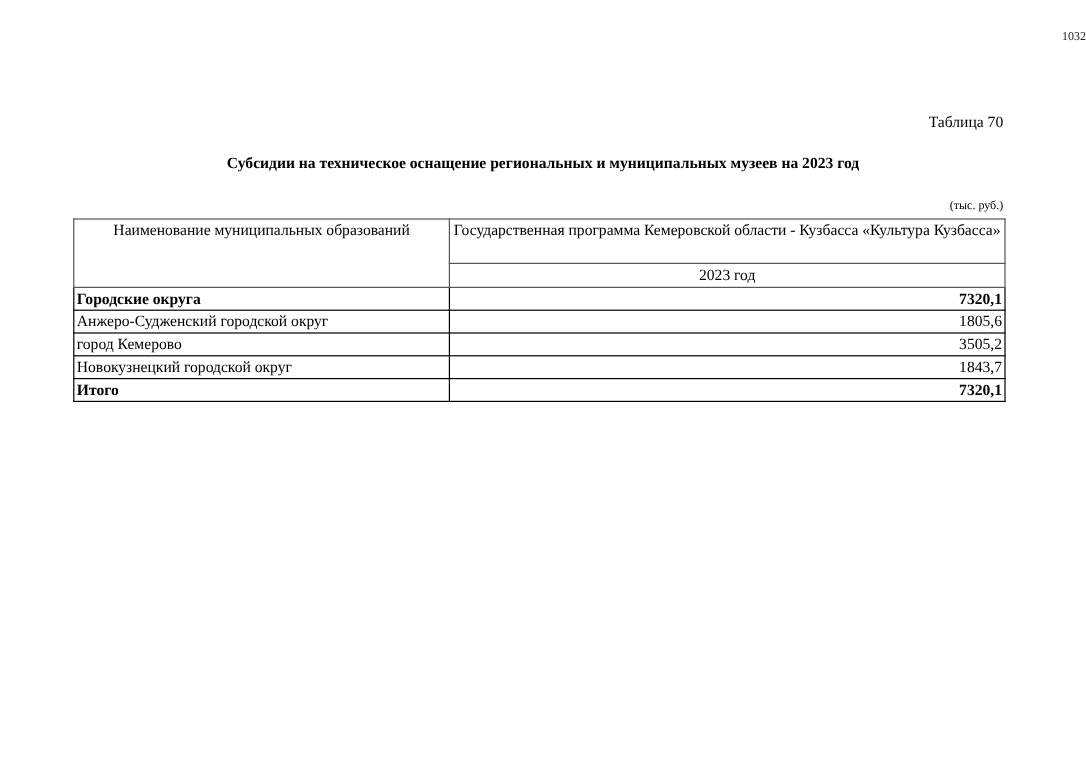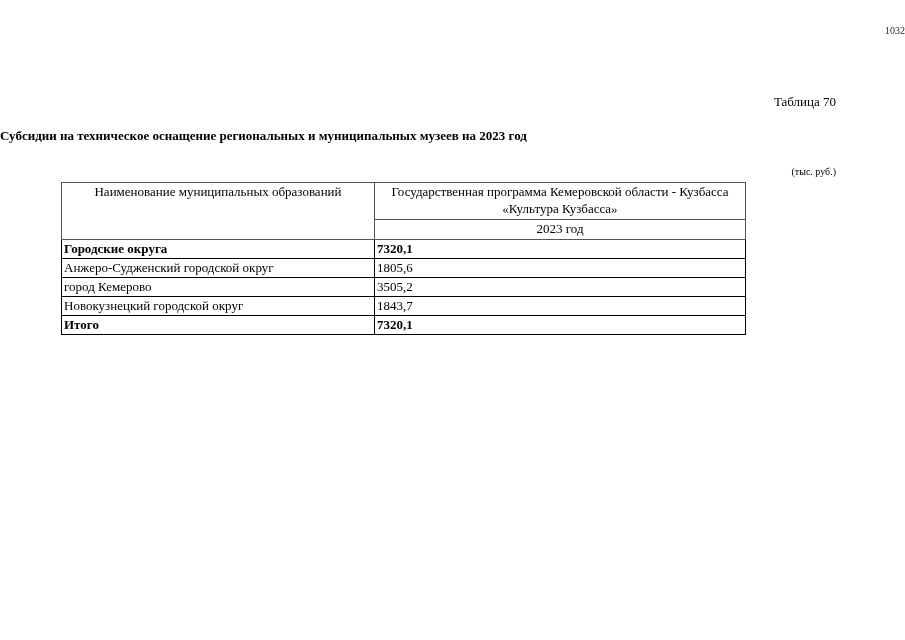--- a/index.html
+++ b/index.html
@@ -1,26 +1,26 @@
 <!DOCTYPE html>
 <html><head>
 <meta charset="utf-8">
 <style>
   html, body { margin:0; padding:0; background:#ffffff; }
   body { width:905px; height:640px; position:relative; overflow:hidden;
          font-family:"Liberation Serif", serif; color:#000; }
   .page-num { position:absolute; top:25px; left:0; width:905px; text-align:right; font-size:10px; color:#222; }
   .table-label { position:absolute; top:94px; right:69px; font-size:13px; }
-  .title { position:absolute; top:128px; left:0; width:905px; text-align:left; font-size:13px; font-weight:bold; }
+  .title { position:absolute; top:128px; left:0; width:905px; text-align:center; font-size:13px; font-weight:bold; }
   .units { position:absolute; top:166px; right:69px; font-size:10px; }
-  table { position:absolute; top:182px; left:61px; width:685px; border-collapse:collapse; font-size:13px; }
+  table { position:absolute; top:182px; left:61px; width:777px; border-collapse:collapse; font-size:13px; }
   td { border:1px solid #000; padding:0 2px; height:18px; line-height:17px; vertical-align:top; }
   .c1 { width:308px; }
   .hdr { text-align:center; }
-  .num { text-align:left; }
+  .num { text-align:right; }
   .bold { font-weight:bold; }
   .hdr-top td { border-color:#555; }
 </style>
 </head>
 <body>
 
 <div class="page-num">1032</div>
 <div class="table-label">Таблица 70</div>
 <div class="title">Субсидии на техническое оснащение региональных и муниципальных музеев на 2023 год</div>
 <div class="units">(тыс. руб.)</div>

